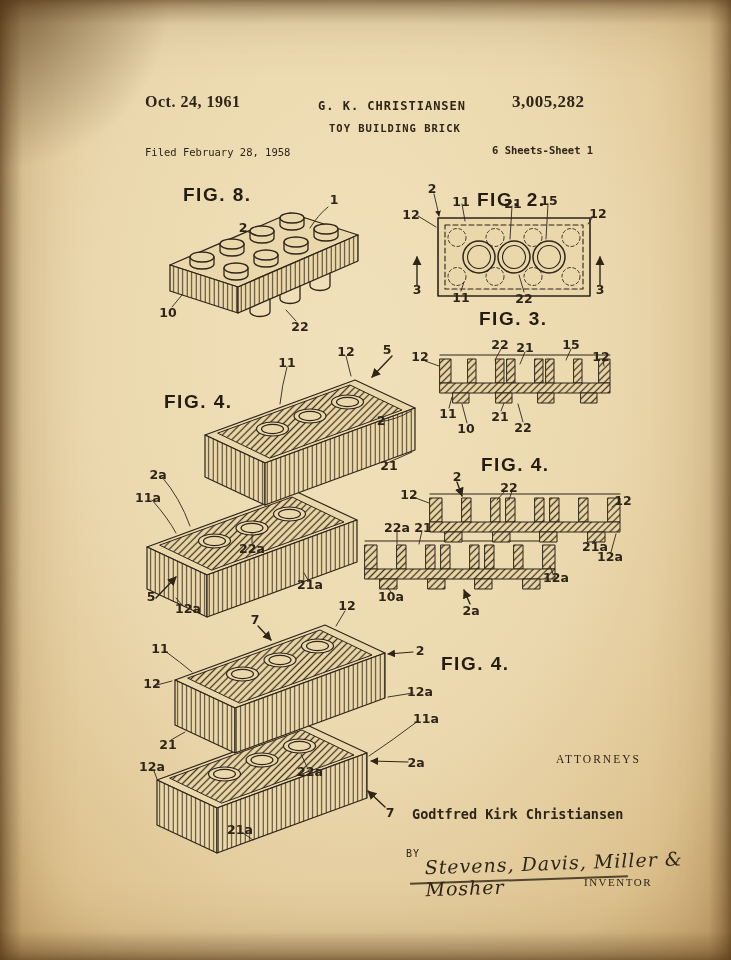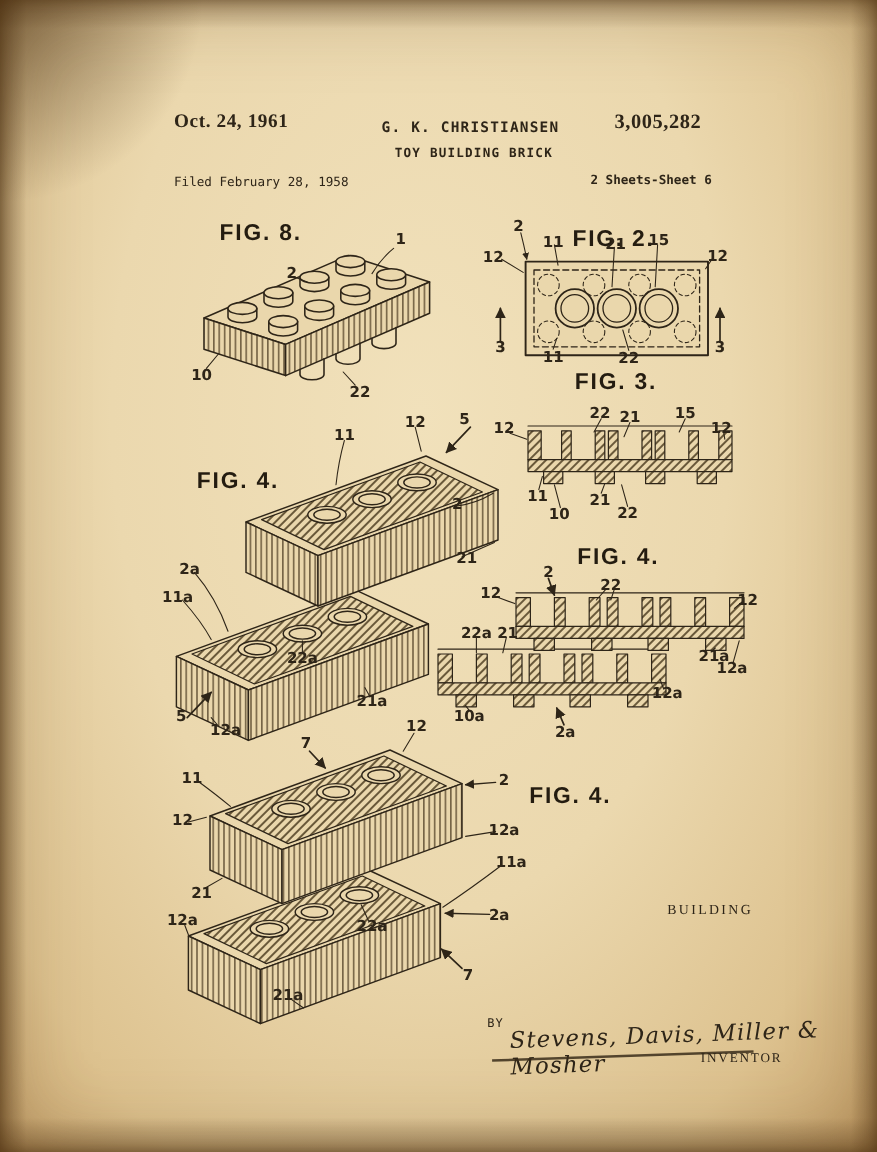--- a/index.html
+++ b/index.html
@@ -53,21 +53,21 @@
         <path d="M0,0L10,5L0,10z" fill="#2e2518"></path>
       </marker>
     </defs>
   </svg>
 
   <div class="abs t-date" style="left:145px;top:93px">Oct. 24, 1961</div>
   <div class="abs t-name" style="left:318px;top:99px">G. K. CHRISTIANSEN</div>
   <div class="abs t-title" style="left:329px;top:122px">TOY BUILDING BRICK</div>
   <div class="abs t-patno" style="left:512px;top:92px">3,005,282</div>
   <div class="abs t-filed" style="left:145px;top:146px">Filed February 28, 1958</div>
-  <div class="abs t-sheets" style="left:492px;top:144px">2 Sheets-Sheet 6</div>
+  <div class="abs t-sheets" style="left:492px;top:144px">6 Sheets-Sheet 1</div>
 
   <div class="fig-label" style="left:183px;top:184px">FIG. 8.</div>
   <div class="fig-label" style="left:477px;top:189px">FIG. 2.</div>
   <div class="fig-label" style="left:479px;top:308px">FIG. 3.</div>
   <div class="fig-label" style="left:164px;top:391px">FIG. 4.</div>
   <div class="fig-label" style="left:481px;top:454px">FIG. 4.</div>
   <div class="fig-label" style="left:441px;top:653px">FIG. 4.</div>
 
   <svg class="fig" style="left:140px;top:195px" width="240" height="150" viewBox="0 0 240 150">
     <g stroke="#2e2518" fill="none" stroke-width="1.3" stroke-linejoin="round" stroke-linecap="round">
@@ -370,19 +370,20 @@
       <span class="ref" style="left: 420px; top: 691px;">12a</span>
       <span class="ref" style="left: 426px; top: 718px;">11a</span>
       <span class="ref" style="left: 168px; top: 744px;">21</span>
       <span class="ref" style="left: 152px; top: 766px;">12a</span>
       <span class="ref" style="left: 310px; top: 771px;">22a</span>
       <span class="ref" style="left: 416px; top: 762px;">2a</span>
       <span class="ref" style="left: 240px; top: 829px;">21a</span>
       <span class="ref" style="left: 390px; top: 812px;">7</span>
     </div>
 
-  <div class="abs t-inventor" style="left:556px;top:753px">BUILDING</div>
+  <div class="abs t-inventor" style="left:556px;top:753px">ATTORNEYS</div>
+  <div class="abs t-invname" style="left:412px;top:806px">Godtfred Kirk Christiansen</div>
   <div class="abs t-by" style="left:406px;top:848px">BY</div>
   <div class="abs t-sig" style="left:425px;top:851px">Stevens, Davis, Miller &amp; Mosher</div>
   <div class="abs sig-underline" style="left:410px;top:879px;width:218px"></div>
   <div class="abs t-attorneys" style="left:584px;top:876px">INVENTOR</div>
 
 </div>
 
 </body></html>

